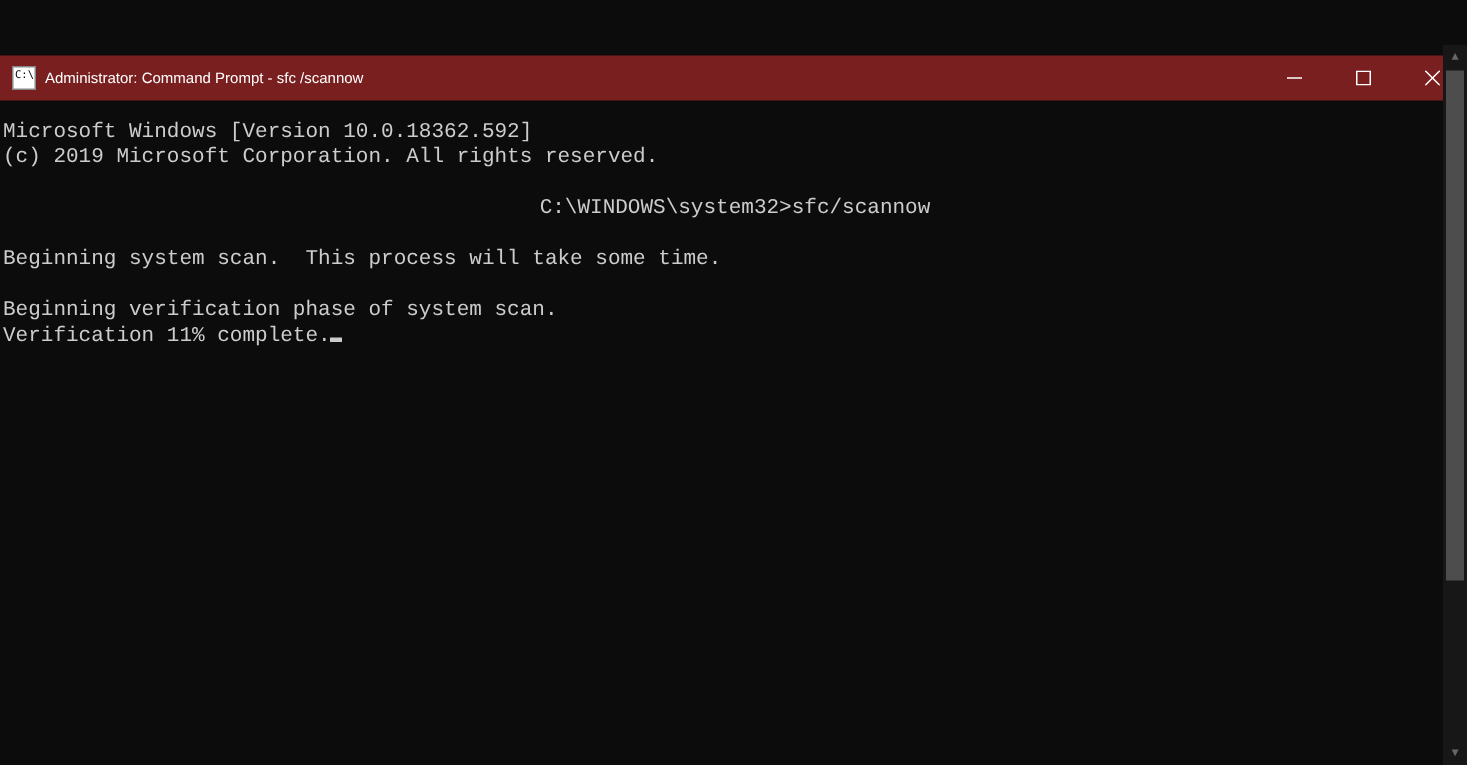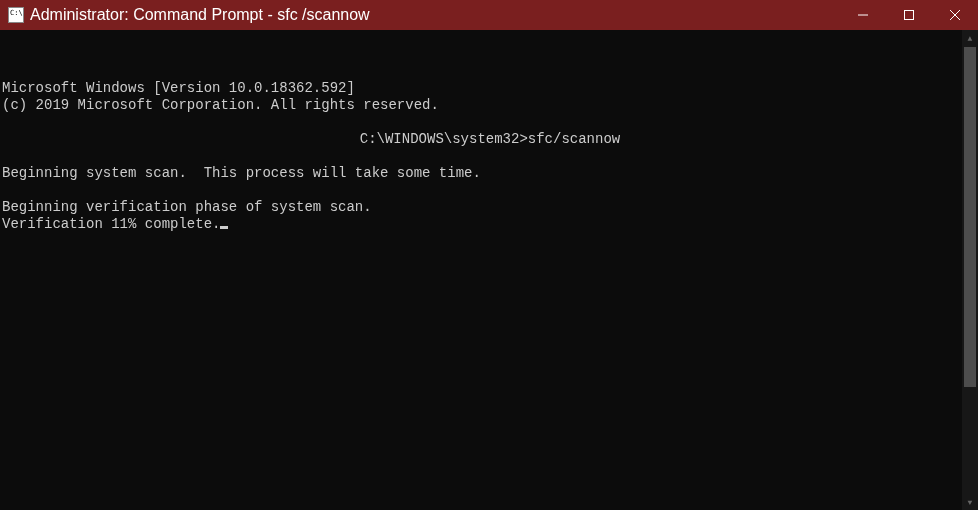--- a/index.html
+++ b/index.html
@@ -11,21 +11,22 @@
       overflow: hidden;
       position: relative;
     }
     .titlebar {
       height: 30px;
       background: #7a1f1f;
       display: flex;
       align-items: center;
       color: #ffffff;
       font-family: 'Segoe UI', Tahoma, sans-serif;
-      font-size: 16px;
+      font-size: 10px;
+      margin-top: 37px;
     }
     .titlebar-icon {
       width: 16px;
       height: 16px;
       margin-left: 8px;
       margin-right: 6px;
       background: #ffffff;
       border: 1px solid #888;
       position: relative;
       display: inline-block;

